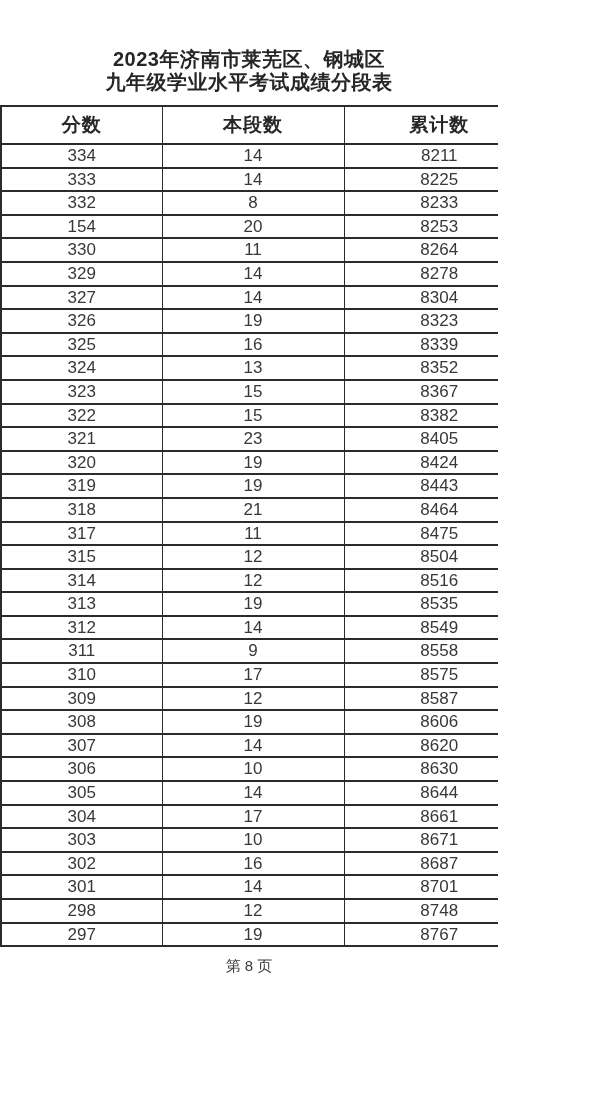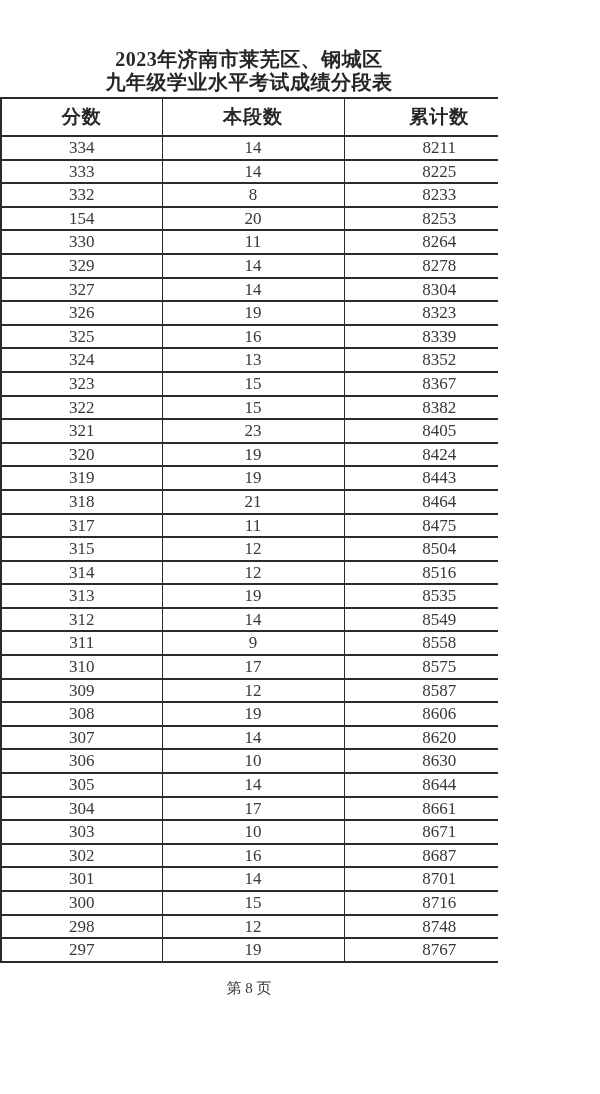--- a/index.html
+++ b/index.html
@@ -7,37 +7,37 @@
     padding: 0;
     background: #ffffff;
   }
   .page {
     position: relative;
     width: 498px;
     height: 1094px;
     background: #ffffff;
     box-sizing: border-box;
     padding-top: 48px;
-    font-family: Liberation Serif, serif;
+    font-family: Liberation Sans, sans-serif;
     color: #2e2e2e;
     overflow: hidden;
   }
   .title-block {
     text-align: center;
     font-weight: bold;
     font-size: 20px;
     line-height: 23px;
     color: #262626;
     letter-spacing: 0.5px;
   }
   table.score-table {
     border-collapse: collapse;
     table-layout: fixed;
     width: 534px;
-    margin: 3px auto 0 auto;
+    margin: 11px auto 0 auto;
     border: 2px solid #2b2b2b;
   }
   table.score-table th,
   table.score-table td {
     border-top: 2px solid #2b2b2b;
     border-bottom: 2px solid #2b2b2b;
     border-left: 1.5px solid #2b2b2b;
     border-right: 1.5px solid #2b2b2b;
     text-align: center;
     vertical-align: middle;
@@ -56,21 +56,21 @@
     font-size: 17px;
     line-height: 21.6px;
     color: #383838;
   }
   .col-score { width: 161px; }
   .col-segment { width: 182px; }
   .col-cumulative { width: 191px; }
   .footer {
     text-align: center;
     font-size: 15px;
-    margin-top: 16px;
+    margin-top: 10px;
     color: #3a3a3a;
   }
 </style>
 </head>
 <body>
 
 <div class="page">
 
   <div class="title-block">
     <div>2023年济南市莱芜区、钢城区</div>
@@ -245,25 +245,20 @@
           <td>302</td>
           <td>16</td>
           <td>8687</td>
         </tr>
         <tr>
           <td>301</td>
           <td>14</td>
           <td>8701</td>
         </tr>
         <tr>
-          <td>300</td>
-          <td>15</td>
-          <td>8716</td>
-        </tr>
-        <tr>
           <td>298</td>
           <td>12</td>
           <td>8748</td>
         </tr>
         <tr>
           <td>297</td>
           <td>19</td>
           <td>8767</td>
         </tr>
       </tbody>

